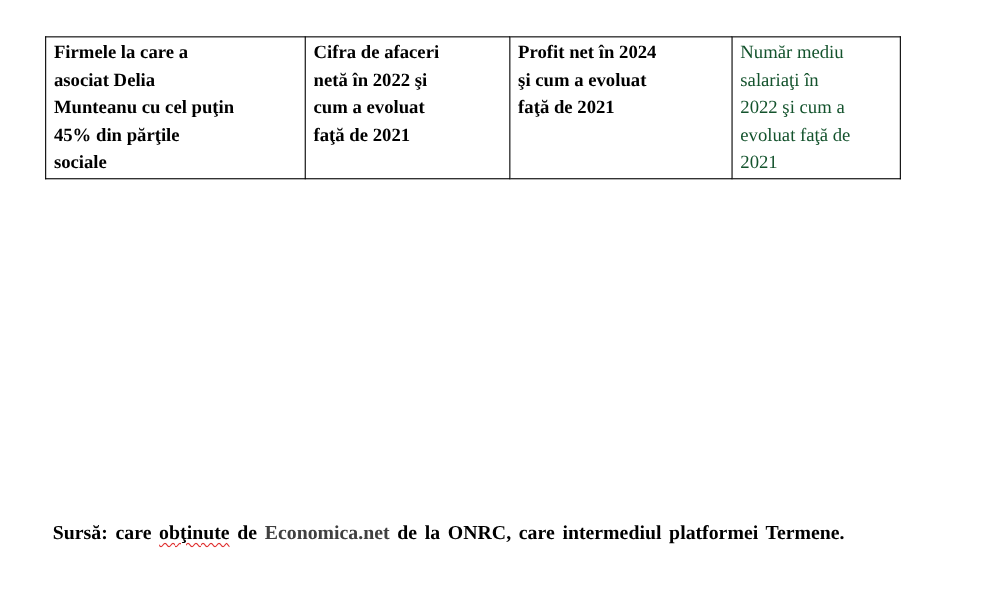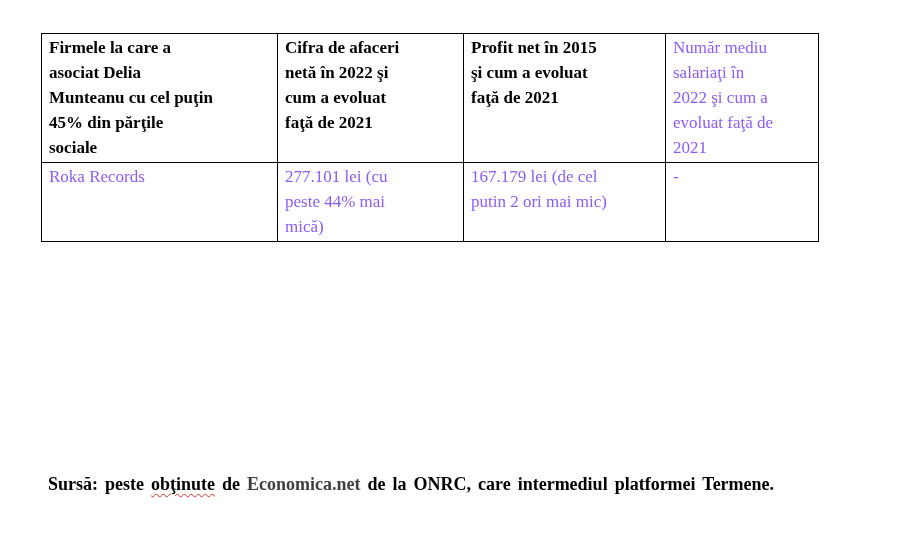--- a/index.html
+++ b/index.html
@@ -23,21 +23,21 @@
   table.data-table col.c3 { width: 202px; }
   table.data-table col.c4 { width: 153px; }
   table.data-table td, table.data-table th {
     border: 1.5px solid #000000;
     vertical-align: top;
     text-align: left;
     padding: 1px 8px 2px 7px;
     font-size: 17px;
     line-height: 25px;
     white-space: pre-line;
-    color: #8b5cf6;
+    color: #14532d;
     font-weight: normal;
     overflow: hidden;
   }
   table.data-table th.bold, td.company {
     font-weight: bold;
     color: #000000;
   }
   tr.header-row { height: 128px; }
   tr.body-row { height: 76px; }
   .footer {
@@ -72,35 +72,26 @@
         <tr class="header-row">
       <th class="bold">Firmele la care a
 asociat Delia
 Munteanu cu cel puţin
 45% din părţile
 sociale</th>
       <th class="bold">Cifra de afaceri
 netă în 2022 şi
 cum a evoluat
 faţă de 2021</th>
-      <th class="bold">Profit net în 2015
+      <th class="bold">Profit net în 2024
 şi cum a evoluat
 faţă de 2021</th>
       <th>Număr mediu
 salariaţi în
 2022 şi cum a
 evoluat faţă de
 2021</th>
     </tr>
-    <tr class="body-row">
-      <td class="company">Roka Records</td>
-      <td>277.101 lei (cu
-peste 44% mai
-mică)</td>
-      <td>167.179 lei (de cel
-putin 2 ori mai mic)</td>
-      <td>-</td>
-    </tr>
   </tbody>
     </table>
 </div>
 
-<div class="footer"><span>Sursă: peste </span><span class="squiggle" style="text-decoration-color: rgb(224, 48, 48);">obţinute</span><span> de </span><span class="link" style="color: #404040;">Economica.net</span><span> de la ONRC, care intermediul platformei Termene.</span></div>
+<div class="footer"><span>Sursă: care </span><span class="squiggle" style="text-decoration-color: rgb(224, 48, 48);">obţinute</span><span> de </span><span class="link" style="color: #404040;">Economica.net</span><span> de la ONRC, care intermediul platformei Termene.</span></div>
 
 </body></html>

